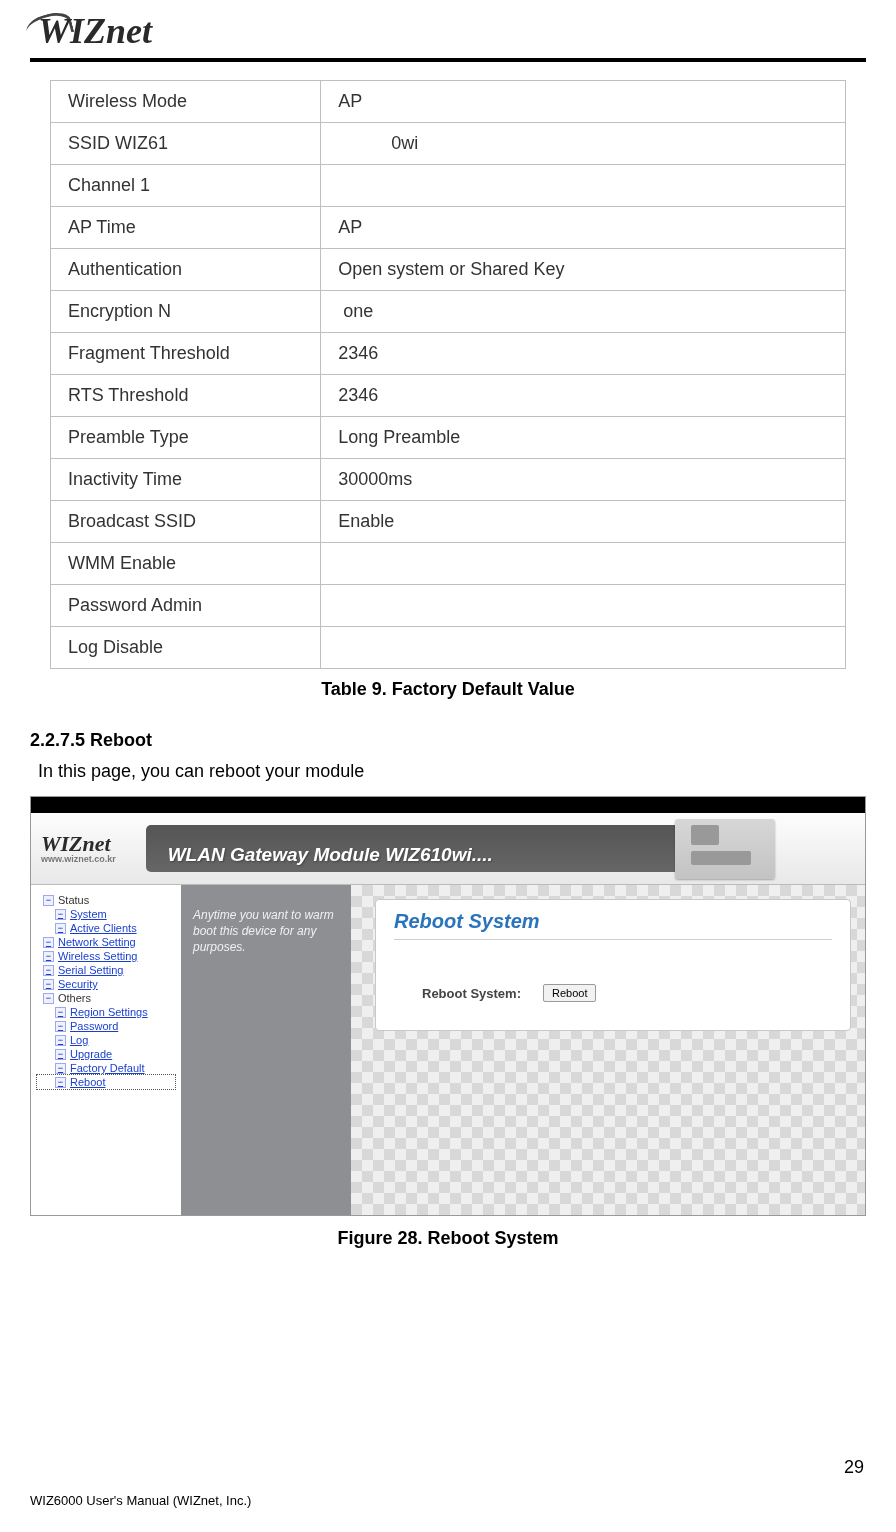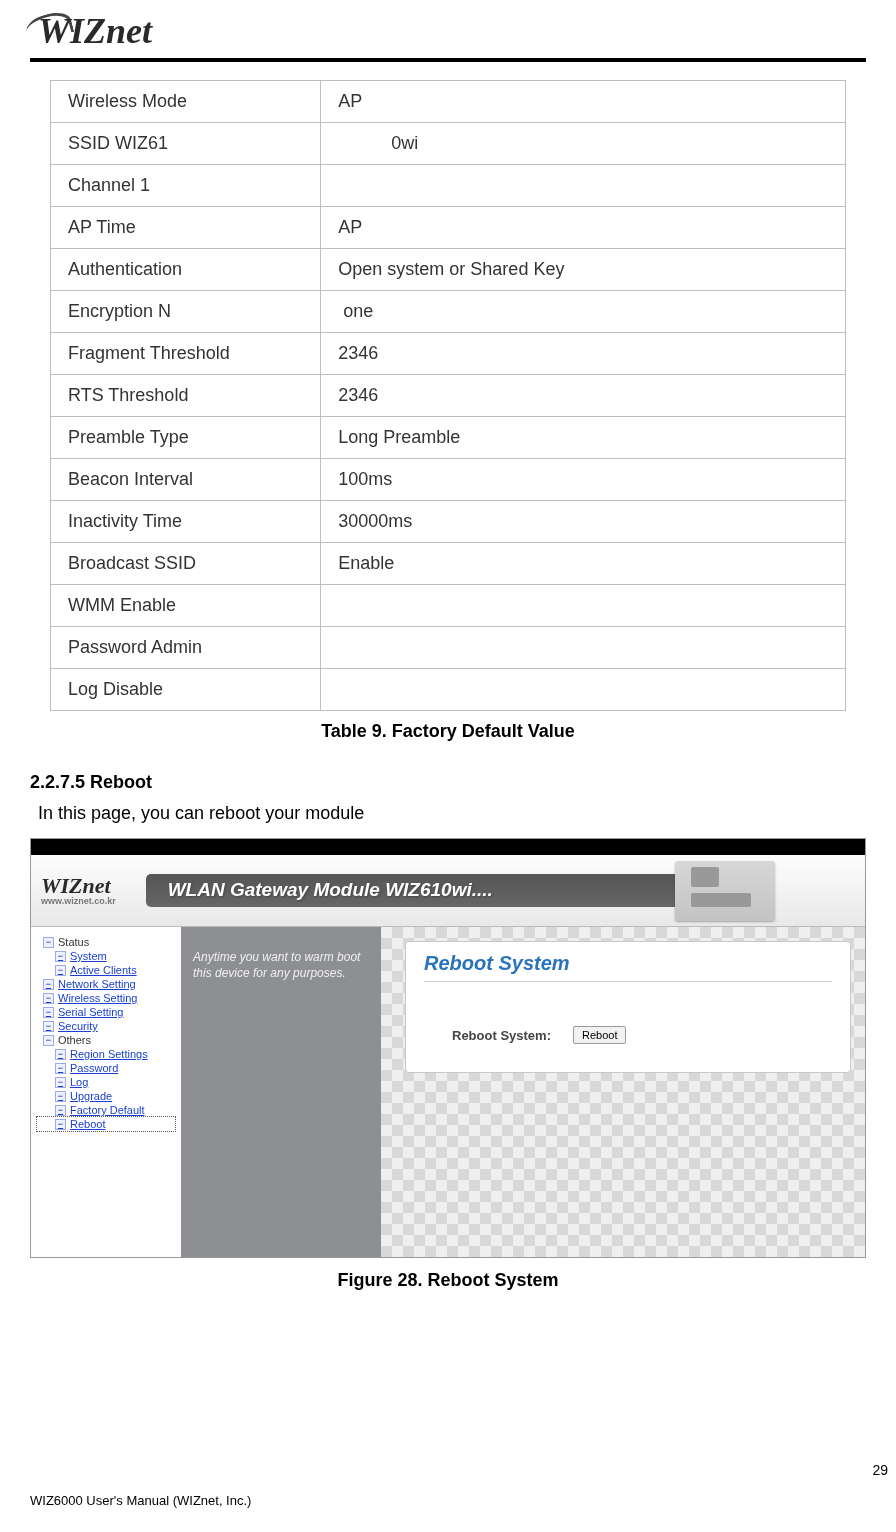--- a/index.html
+++ b/index.html
@@ -109,21 +109,21 @@
     color: #777;
   }
   .ss-title {
     font-style: italic;
     font-weight: bold;
     font-size: 19px;
     color: #fff;
     text-shadow: 1px 1px 2px #444;
     flex: 0 0 auto;
     background: linear-gradient(#555,#666);
-    padding: 5px 260px 6px 22px;
+    padding: 19px 260px 6px 22px;
     border-radius: 5px 0 0 5px;
     margin-left: 10px;
   }
   .ss-chip {
     position: absolute;
     right: 90px; top: 6px;
     width: 100px; height: 60px;
     background:
       linear-gradient(#d7d7d7,#c3c3c3);
     border-radius: 3px;
@@ -166,21 +166,21 @@
     background: #eef1ff;
     display: inline-flex;
     align-items: center;
     justify-content: center;
     font-size: 9px;
     color: #4a5ed0;
     font-weight: bold;
   }
   .ss-nav .item.current { outline: 1px dotted #555; }
   .ss-hint {
-    width: 200px;
+    width: 170px;
     background: #8d8f92;
     padding: 22px 12px;
     color: #f0f0f0;
     font-style: italic;
     font-size: 12px;
     line-height: 1.35;
   }
   .ss-right {
     flex: 1;
     background:
@@ -225,23 +225,23 @@
     cursor: pointer;
   }
   .figure-caption {
     text-align: center;
     font-weight: bold;
     font-size: 18px;
     margin: 12px 0 0 0;
   }
   .page-num {
     position: absolute;
-    right: 8px;
+    right: 32px;
     bottom: 54px;
-    font-size: 14px;
+    font-size: 18px;
     text-align: center;
   }
   .footer {
     position: absolute;
     left: 30px;
     bottom: 24px;
     font-size: 13px;
   }
   .footer .comp { font-family: Verdana, sans-serif; }
 </style>
@@ -288,24 +288,20 @@
         <td class="k">Fragment Threshold</td>
         <td>2346</td>
       </tr>
       <tr>
         <td class="k">RTS Threshold</td>
         <td>2346</td>
       </tr>
       <tr>
         <td class="k">Preamble Type</td>
         <td>Long Preamble</td>
-      </tr>
-      <tr>
-        <td class="k">Beacon Interval</td>
-        <td>100ms</td>
       </tr>
       <tr>
         <td class="k">Inactivity Time</td>
         <td>30000ms</td>
       </tr>
       <tr>
         <td class="k">Broadcast SSID</td>
         <td>Enable</td>
       </tr>
       <tr>

